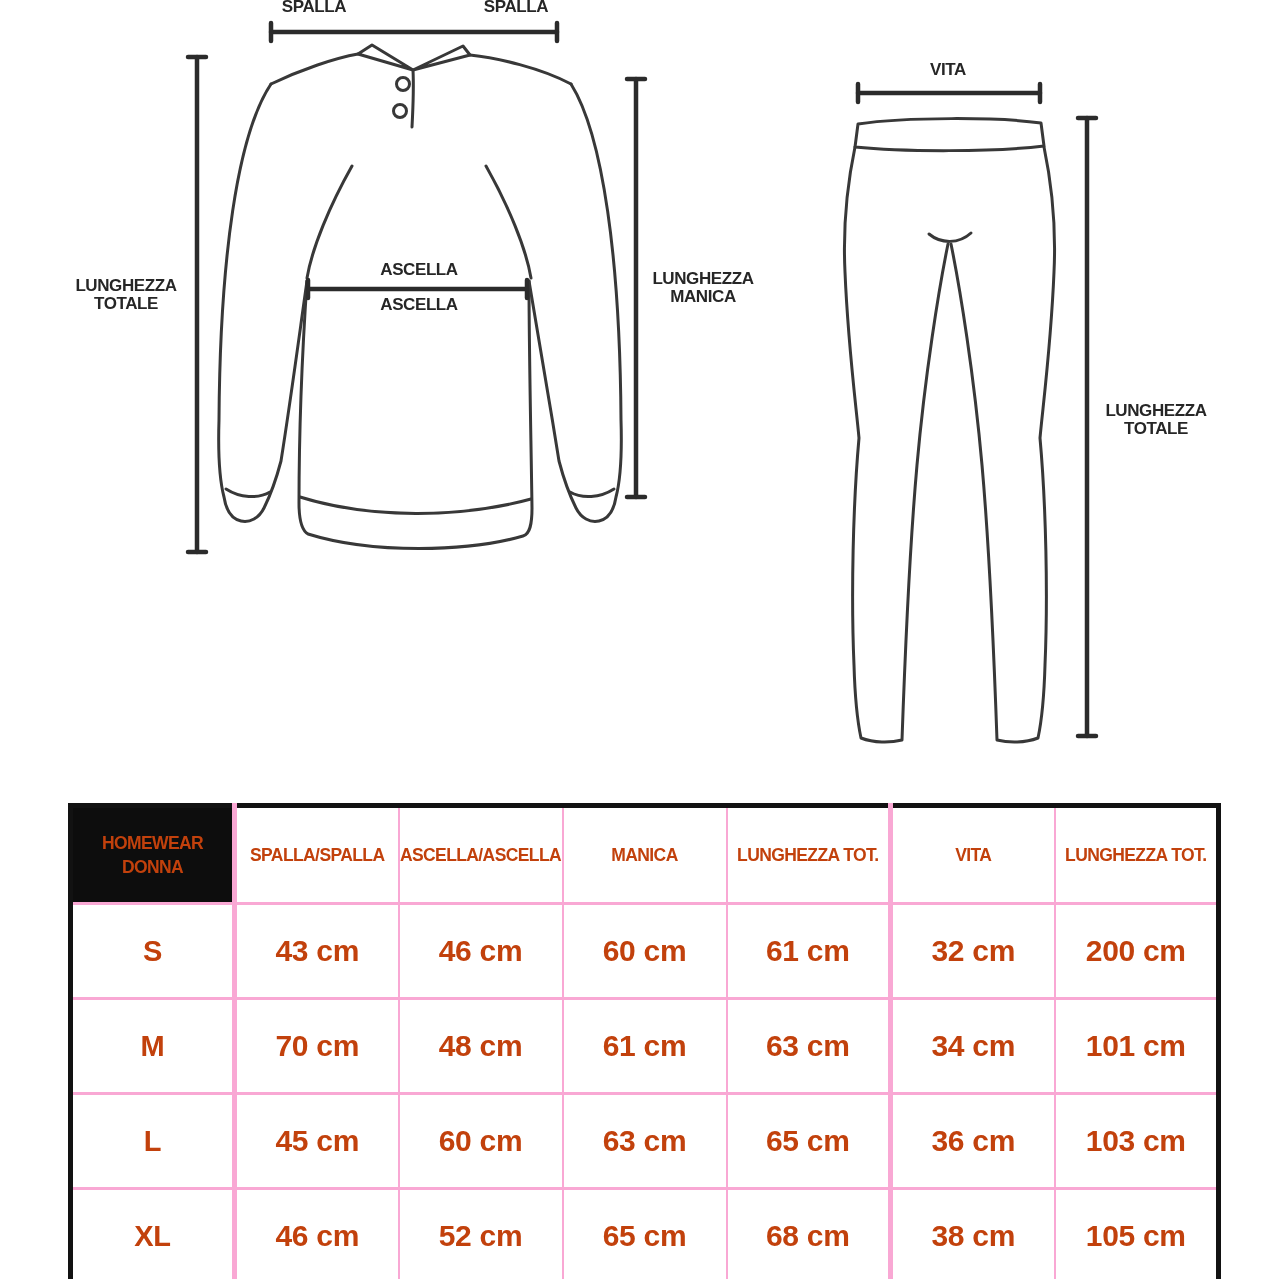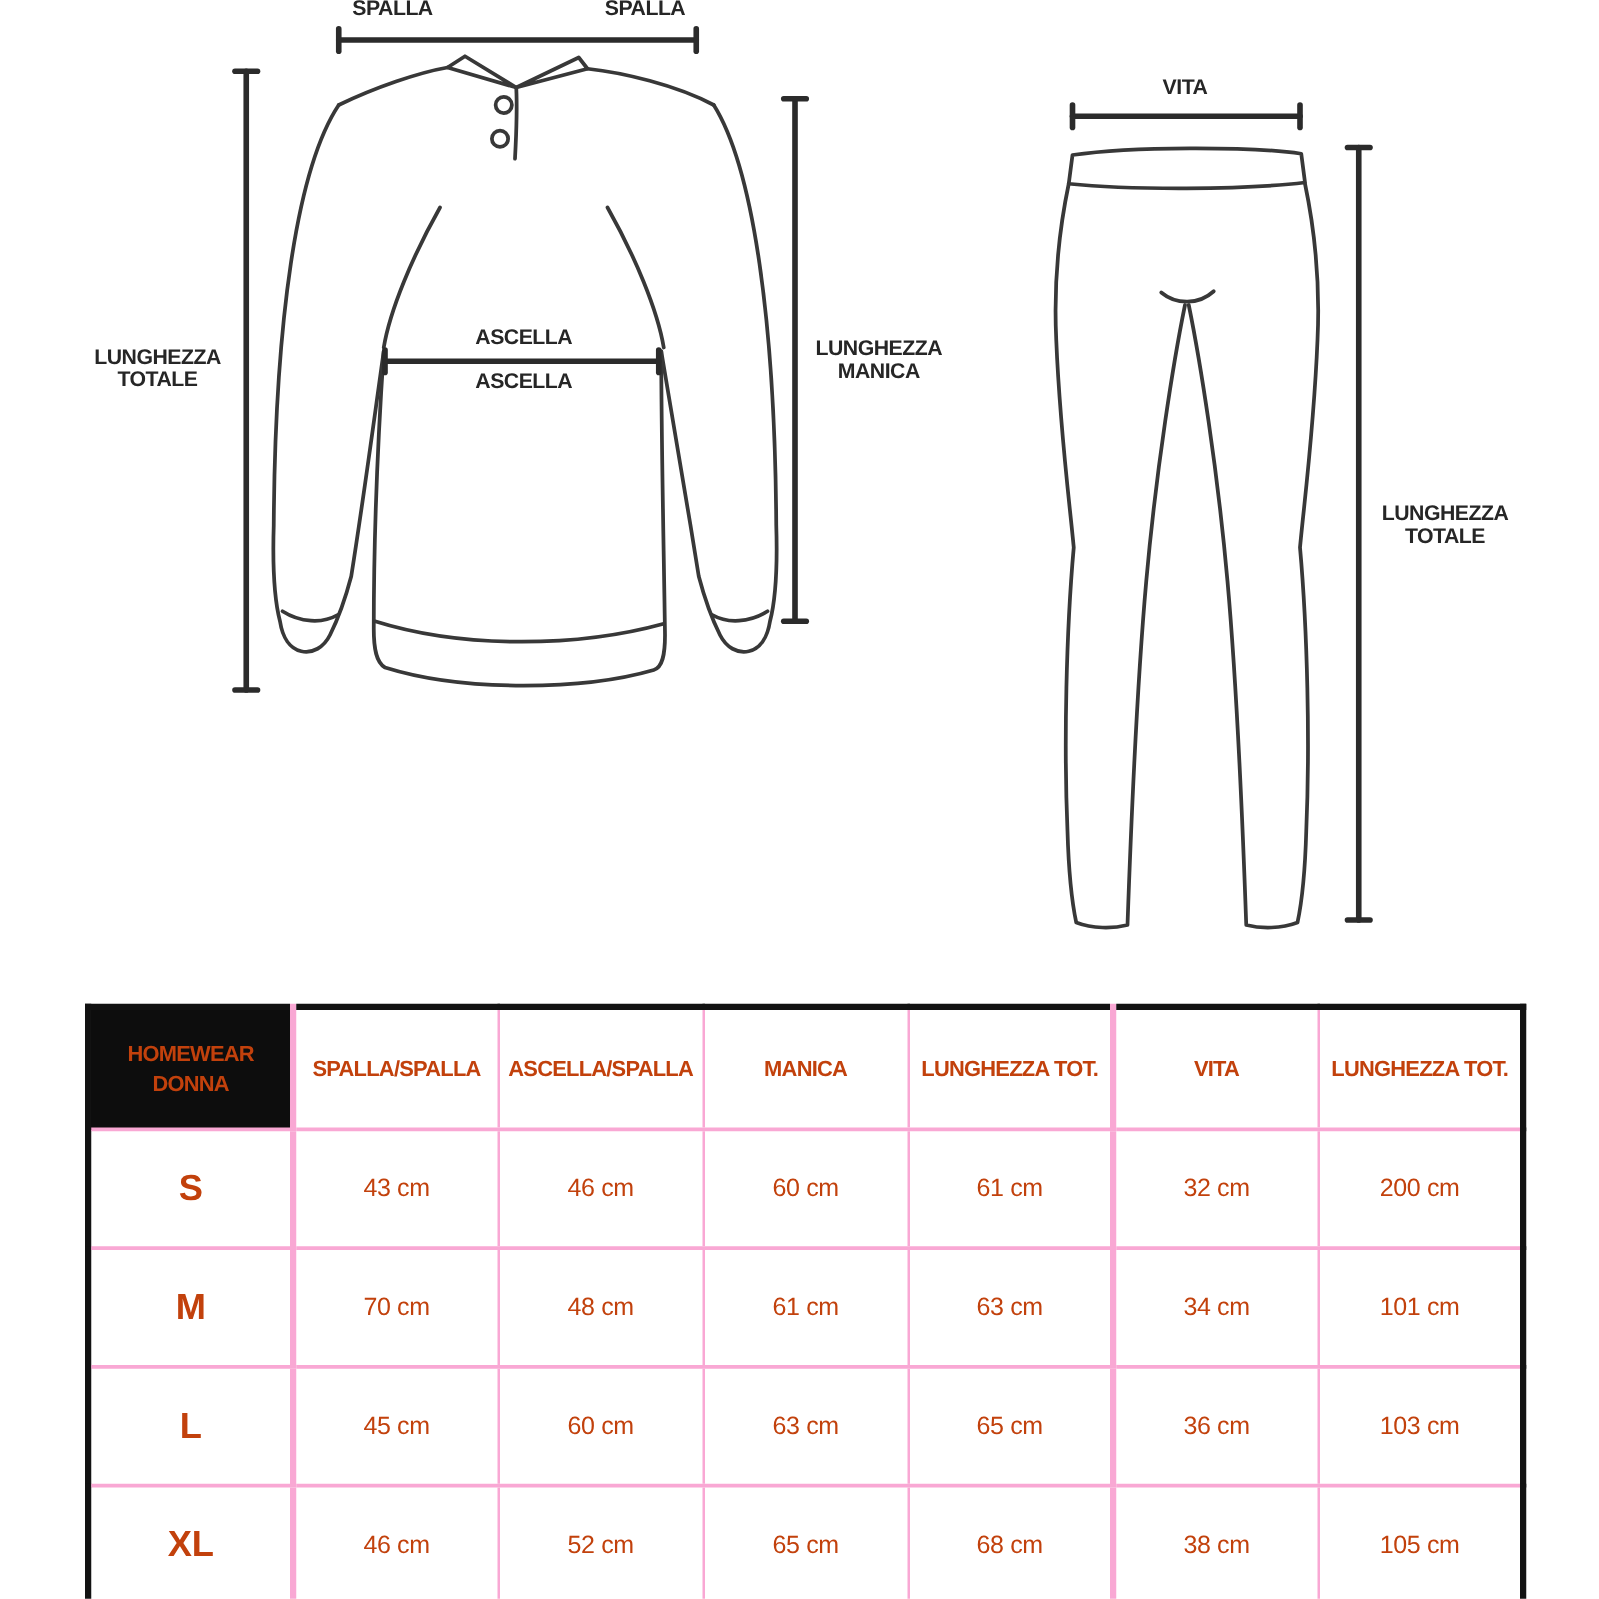--- a/index.html
+++ b/index.html
@@ -24,21 +24,21 @@
     background:#fff;
   }
   .size-table td{
     border:2px solid #f9a8d4;
     text-align:center;vertical-align:middle;
     padding:0;
     color:#c2410c;
   }
   .size-table col{width:164px;}
   .header-row td{height:94px;font-weight:bold;font-size:17.5px;letter-spacing:-0.6px;}
-  .data-row td{height:92px;font-size:20px;font-weight:400;letter-spacing:-0.3px;}
+  .data-row td{height:92px;font-size:30px;font-weight:700;letter-spacing:-0.3px;}
   .data-row td{border-top-width:3px;}
   .corner-cell{
     background:#0d0d0d;color:#fff;
     font-weight:bold;font-size:19px;line-height:24px;letter-spacing:-0.5px;
   }
   .size-cell{font-size:29px !important;font-weight:bold !important;letter-spacing:0;}
   .thick-l{border-left-width:5px !important;}
 </style>
 </head>
 <body>
@@ -172,21 +172,21 @@
         <col>
         <col>
     </colgroup>
     <tbody>
       <tr class="header-row">
         <td class="corner-cell">
           <div>HOMEWEAR</div>
           <div>DONNA</div>
         </td>
         <td class="thick-l">SPALLA/SPALLA</td>
-        <td>ASCELLA/SPALLA</td>
+        <td>ASCELLA/ASCELLA</td>
         <td>MANICA</td>
         <td>LUNGHEZZA TOT.</td>
         <td class="thick-l">VITA</td>
         <td>LUNGHEZZA TOT.</td>
       </tr>
 
       <tr class="data-row">
         <td class="size-cell">S</td>
         <td class="thick-l">43 cm</td>
         <td>46 cm</td>

